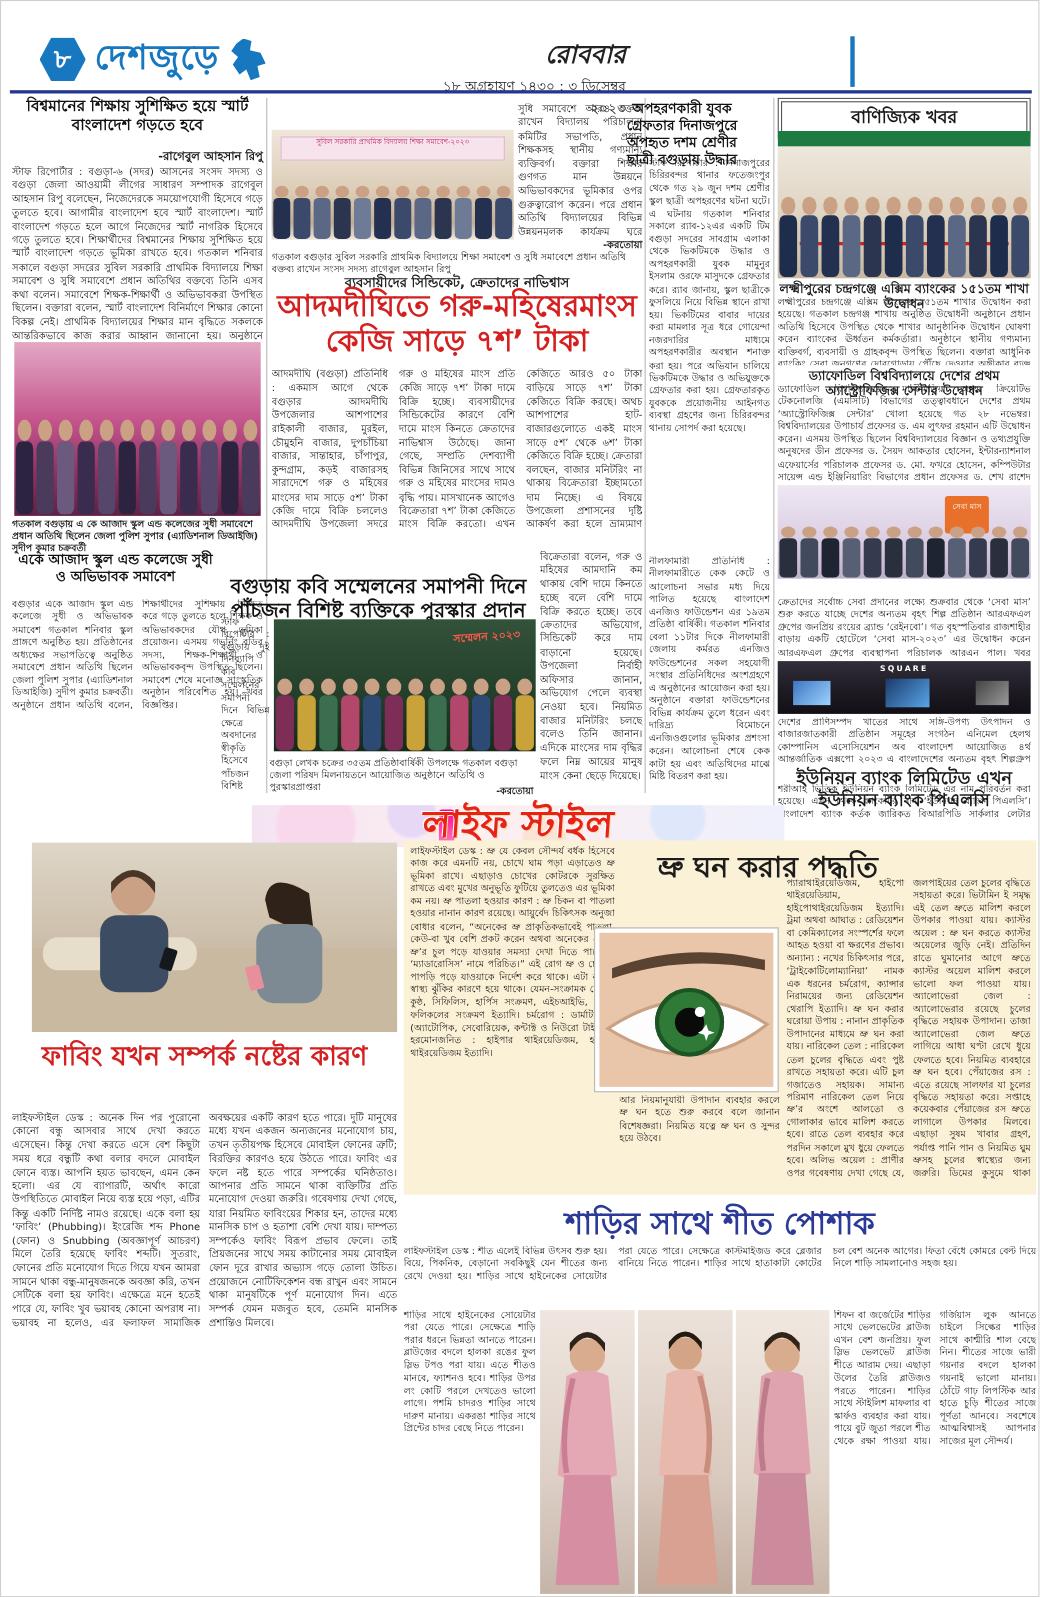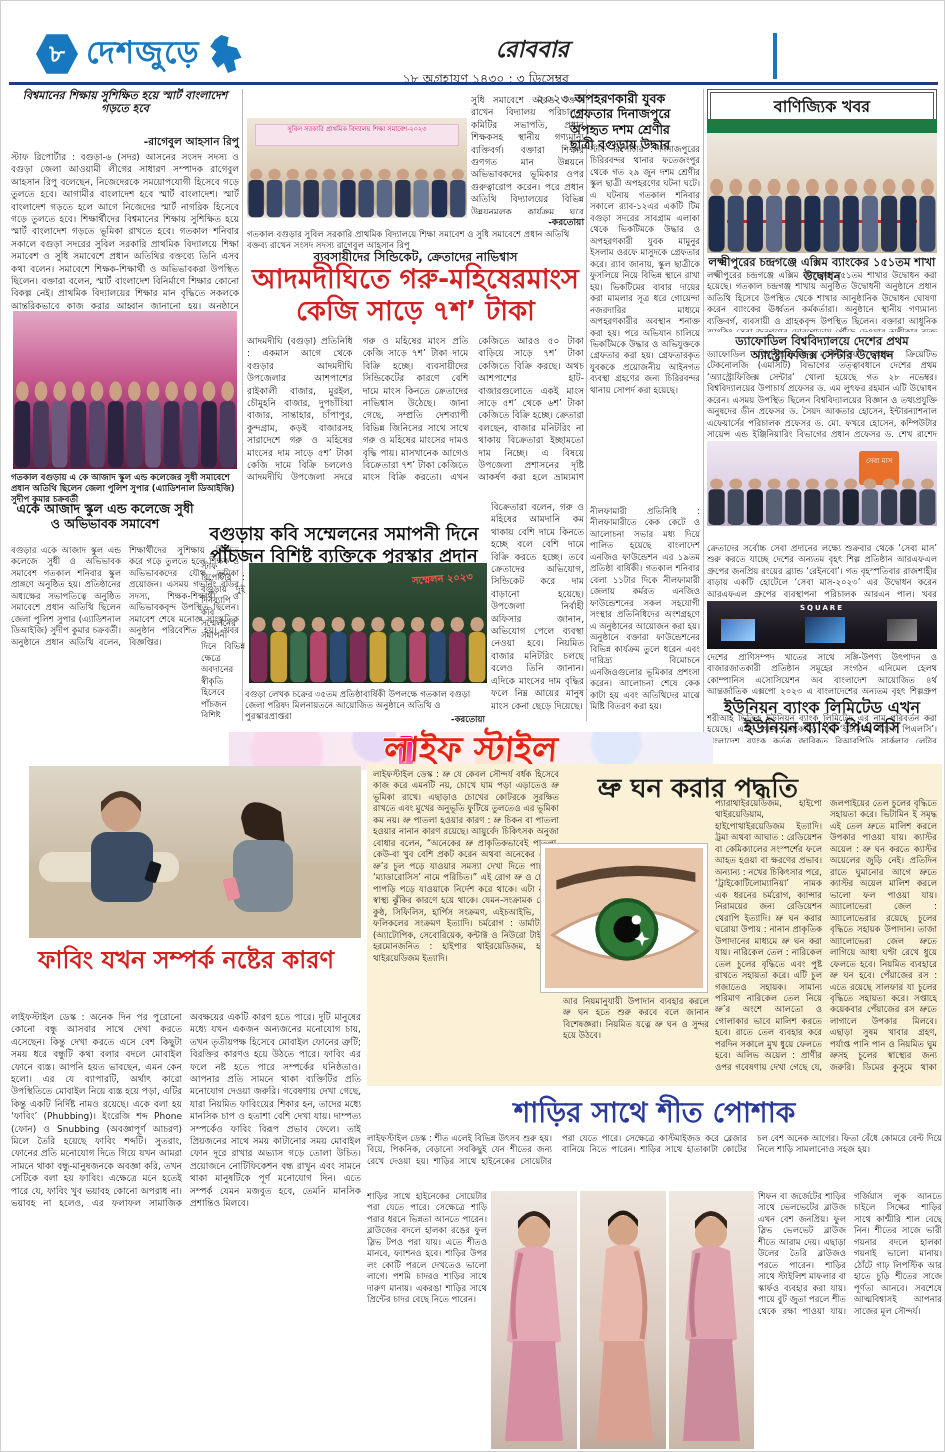--- a/index.html
+++ b/index.html
@@ -74,21 +74,21 @@
 
   <div class="abs brand-bar" style="left:772px;top:32px;height:46px;"></div>
 
 
   <div class="abs head-rule" style="left:8px;top:81px;width:929px;"></div>
 
   <div class="abs rule-v" style="left:241px;top:88px;height:632px;"></div>
   <div class="abs rule-v" style="left:585px;top:88px;height:632px;"></div>
   <div class="abs rule-v" style="left:702px;top:88px;height:650px;"></div>
 
-  <div class="abs h-big center" style="left:10px;top:88px;width:228px;font-size:11px;font-style:italic;">বিশ্বমানের শিক্ষায় সুশিক্ষিত হয়ে স্মার্ট বাংলাদেশ গড়তে হবে</div>
+  <div class="abs h-big center" style="left:10px;top:88px;width:228px;font-size:14px;">বিশ্বমানের শিক্ষায় সুশিক্ষিত হয়ে স্মার্ট বাংলাদেশ গড়তে হবে</div>
   <div class="abs byline" style="left:10px;top:133px;width:228px;text-align:right;">-রাগেবুল আহসান রিপু</div>
   <div class="abs jtext" style="left:10px;top:150px;width:228px;height:158px;">স্টাফ রিপোর্টার : বগুড়া-৬ (সদর) আসনের সংসদ সদস্য ও বগুড়া জেলা আওয়ামী লীগের সাধারণ সম্পাদক রাগেবুল আহসান রিপু বলেছেন, নিজেদেরকে সময়োপযোগী হিসেবে গড়ে তুলতে হবে। আগামীর বাংলাদেশ হবে স্মার্ট বাংলাদেশ। স্মার্ট বাংলাদেশ গড়তে হলে আগে নিজেদের স্মার্ট নাগরিক হিসেবে গড়ে তুলতে হবে। শিক্ষার্থীদের বিশ্বমানের শিক্ষায় সুশিক্ষিত হয়ে স্মার্ট বাংলাদেশ গড়তে ভূমিকা রাখতে হবে। গতকাল শনিবার সকালে বগুড়া সদরের সুবিল সরকারি প্রাথমিক বিদ্যালয়ে শিক্ষা সমাবেশ ও সুধি সমাবেশে প্রধান অতিথির বক্তব্যে তিনি এসব কথা বলেন। সমাবেশে শিক্ষক-শিক্ষার্থী ও অভিভাবকরা উপস্থিত ছিলেন। বক্তারা বলেন, স্মার্ট বাংলাদেশ বিনির্মাণে শিক্ষার কোনো বিকল্প নেই। প্রাথমিক বিদ্যালয়ের শিক্ষার মান বৃদ্ধিতে সকলকে আন্তরিকভাবে কাজ করার আহ্বান জানানো হয়। অনুষ্ঠানে বিদ্যালয়ের শিক্ষার্থীদের মাঝে পুরস্কার বিতরণ করা হয়।</div>
 
   <div class="photo" style="left:12px;top:310px;width:224px;height:158px;background:linear-gradient(180deg,#e3a8c4 0%,#c4558c 45%,#8e3263 75%,#5f2144 100%);">
     <div class="crowd-wrap"><svg viewBox="0 0 120 34" preserveAspectRatio="none" width="100%" height="100%">
           <g transform="translate(0,0)">
             <circle cx="5" cy="7" r="3.4" fill="#caa184"></circle>
             <rect x="0.8" y="10.5" width="8.4" height="23" rx="2.5" fill="#2b2340"></rect>
           </g>
           <g transform="translate(10,0)">

